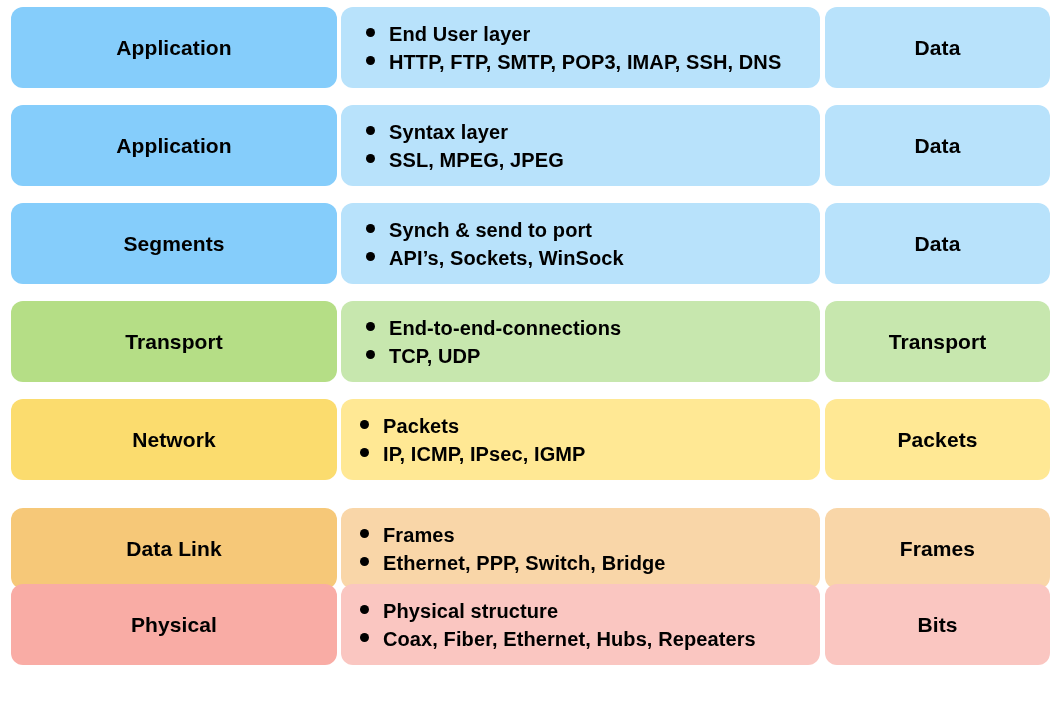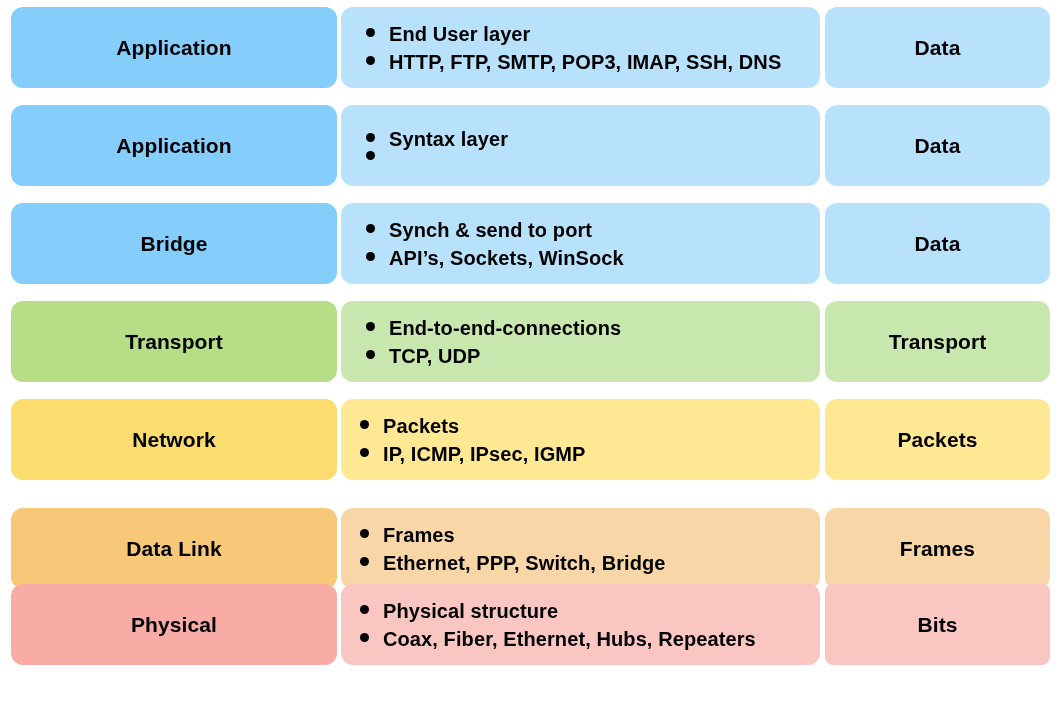--- a/index.html
+++ b/index.html
@@ -125,31 +125,32 @@
       <span class="cell-label">Application</span>
     </div>
     <div class="cell col-desc" style="background-color: rgb(184, 226, 251);">
       <div class="cell-desc-inner">
         <div class="bullet-line">
           <span class="bullet-dot"></span>
           <span class="bullet-text">Syntax layer</span>
         </div>
         <div class="bullet-line">
           <span class="bullet-dot"></span>
+          <span class="bullet-text">SSL, MPEG, JPEG</span>
         </div>
       </div>
     </div>
     <div class="cell col-unit cell-centered" style="background-color: rgb(184, 226, 251);">
       <span class="cell-label">Data</span>
     </div>
   </div>
 
   <div class="layer-row" style="top:203px;">
     <div class="cell col-name cell-centered" style="background-color: rgb(133, 205, 251);">
-      <span class="cell-label">Bridge</span>
+      <span class="cell-label">Segments</span>
     </div>
     <div class="cell col-desc" style="background-color: rgb(184, 226, 251);">
       <div class="cell-desc-inner">
         <div class="bullet-line">
           <span class="bullet-dot"></span>
           <span class="bullet-text">Synch &amp; send to port</span>
         </div>
         <div class="bullet-line">
           <span class="bullet-dot"></span>
           <span class="bullet-text">API’s, Sockets, WinSock</span>
@@ -233,18 +234,18 @@
         <div class="bullet-line">
           <span class="bullet-dot"></span>
           <span class="bullet-text">Physical structure</span>
         </div>
         <div class="bullet-line">
           <span class="bullet-dot"></span>
           <span class="bullet-text">Coax, Fiber, Ethernet, Hubs, Repeaters</span>
         </div>
       </div>
     </div>
-    <div class="cell col-unit cell-centered" style="background-color: rgb(250, 198, 193); border-radius: 8px;">
+    <div class="cell col-unit cell-centered" style="background-color: rgb(250, 198, 193);">
       <span class="cell-label">Bits</span>
     </div>
   </div>
 
 </div>
 
 </body></html>

